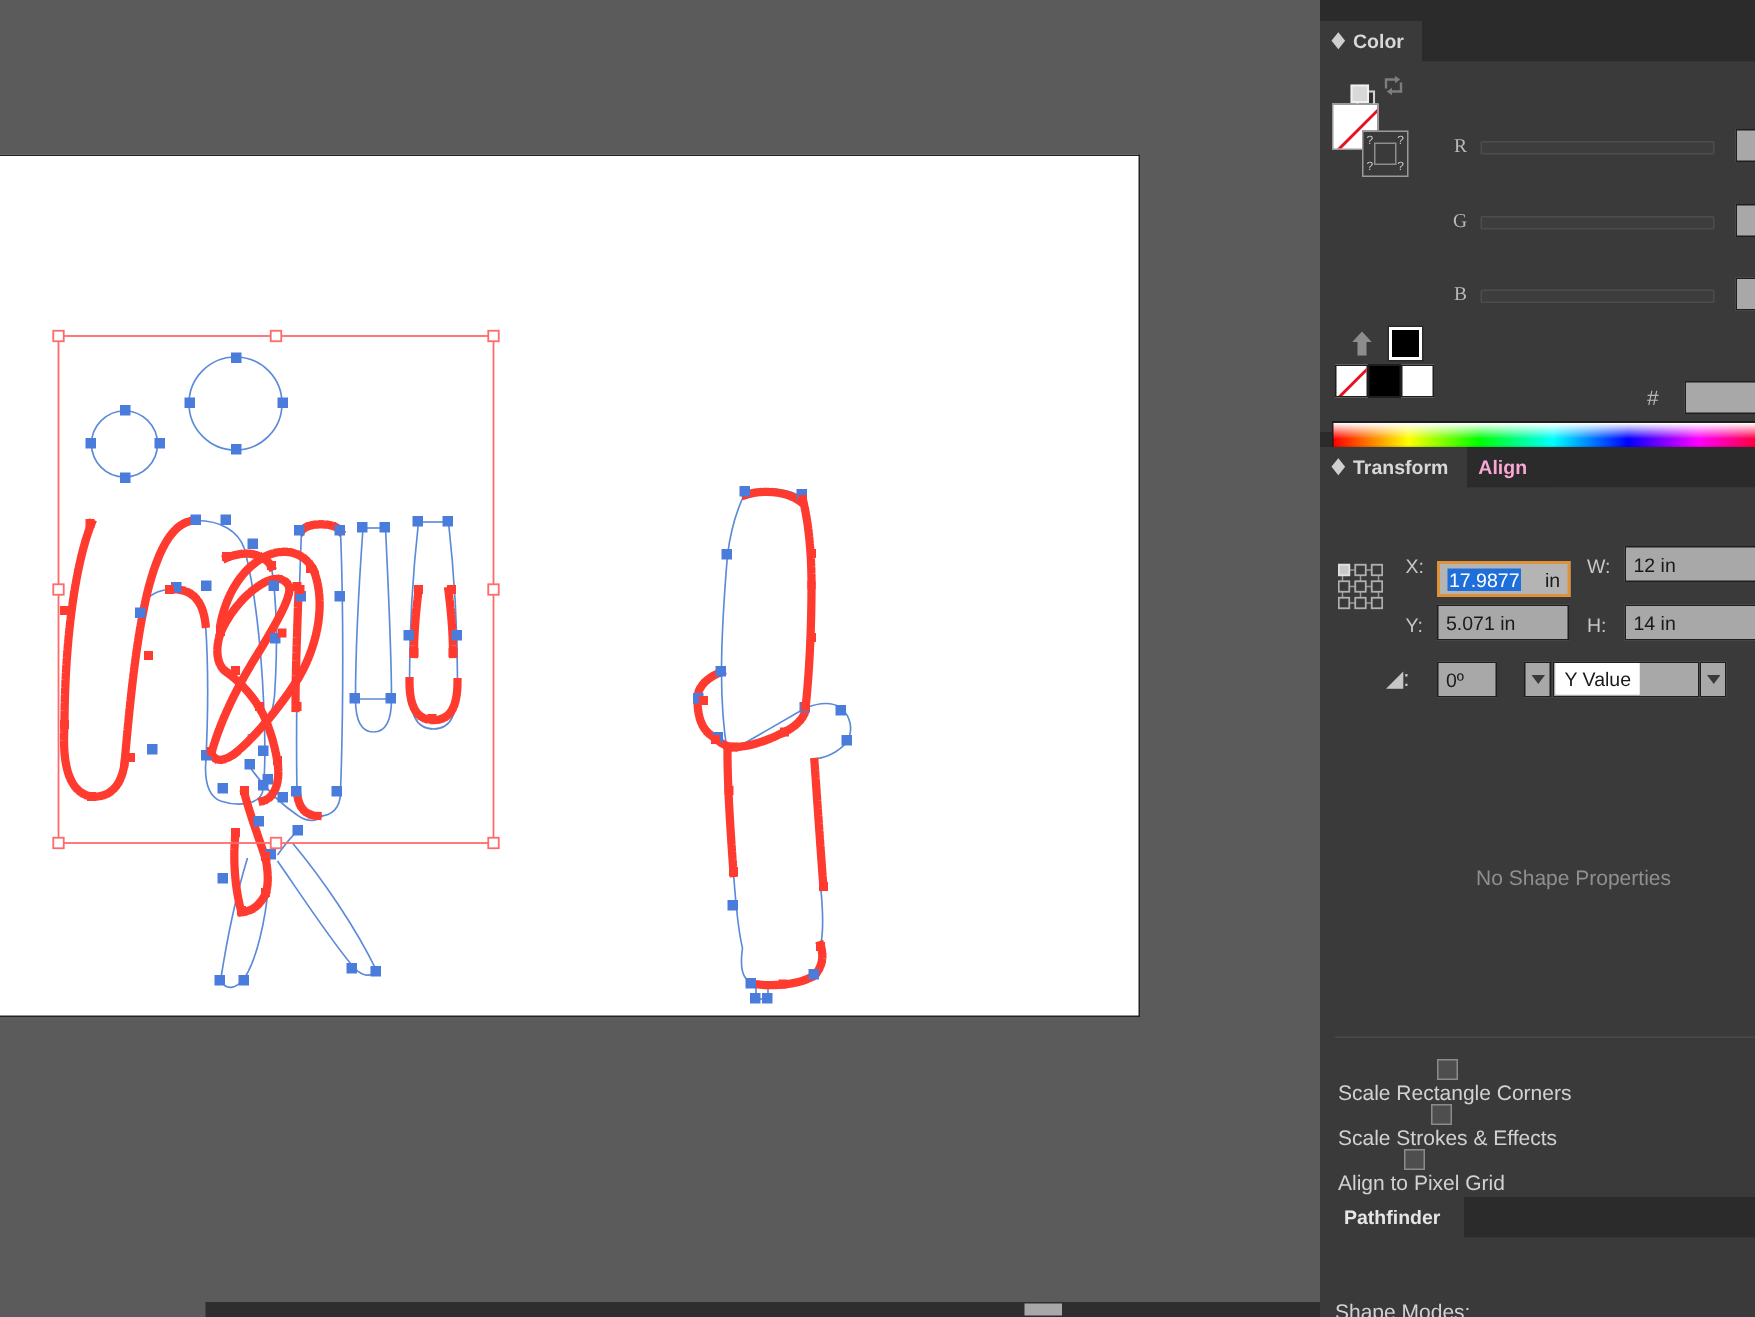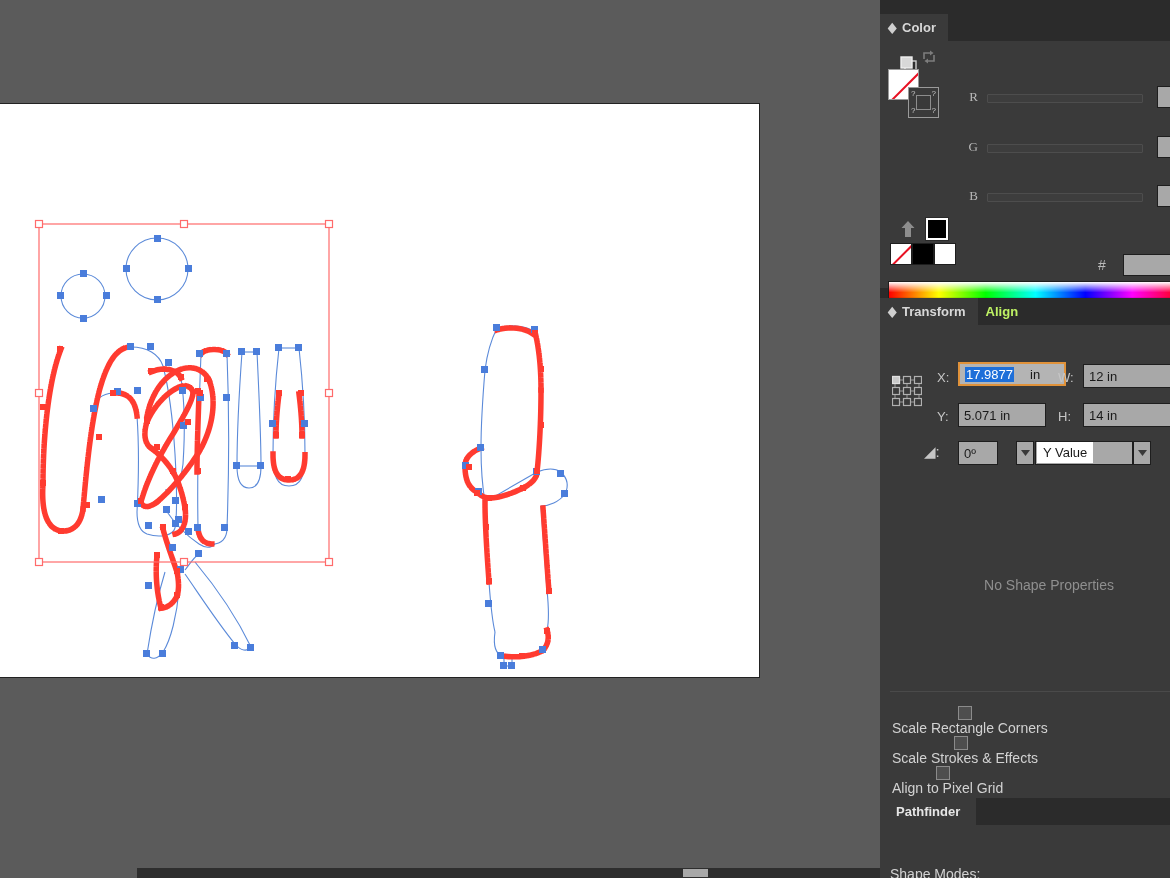--- a/index.html
+++ b/index.html
@@ -57,21 +57,21 @@
     position: relative;
     height: 27px;
     background: #2b2b2b;
     display: flex;
     align-items: stretch;
   }
   .tab {
     display: flex; align-items: center;
     padding: 0 12px 0 8px;
     font-size: 13px;
-    color: #bef264;
+    color: #f9a8d4;
     background: #2b2b2b;
     font-weight: bold;
     white-space: nowrap;
   }
   .tab.active { background: #3a3a3a; color: #d8d8d8; }
   .tab .grip {
     display: inline-block;
     width: 9px; margin-right: 5px;
     color: #cfcfcf; font-size: 11px; line-height: 1;
     transform: scaleY(1.25);
@@ -652,21 +652,21 @@
             <rect x="22.5" y="12.5" width="7" height="7"></rect>
             <rect x="0.5" y="23.5" width="7" height="7"></rect>
             <rect x="11.5" y="23.5" width="7" height="7"></rect>
             <rect x="22.5" y="23.5" width="7" height="7"></rect>
           </g>
           <rect x="0.5" y="1.5" width="7" height="7" fill="#c8c8c8" stroke="#e0e0e0" stroke-width="1.2"></rect>
         </svg>
       </div>
 
       <div class="tf-label" style="left:57px;top:45px">X:</div>
-      <div class="tf-field focused" style="left:78px;top:37px;width:108px">
+      <div class="tf-field focused" style="left:78px;top:49px;width:89px">
         <span class="sel-text">17.9877</span>
         <span class="unit-text">in</span>
       </div>
       <div class="tf-label" style="left:178px;top:45px">W:</div>
       <div class="tf-field" style="left:203px;top:39px;width:88px">12 in</div>
 
       <div class="tf-label" style="left:57px;top:84px">Y:</div>
       <div class="tf-field" style="left:78px;top:78px;width:88px">5.071 in</div>
       <div class="tf-label" style="left:178px;top:84px">H:</div>
       <div class="tf-field" style="left:203px;top:78px;width:88px">14 in</div>

